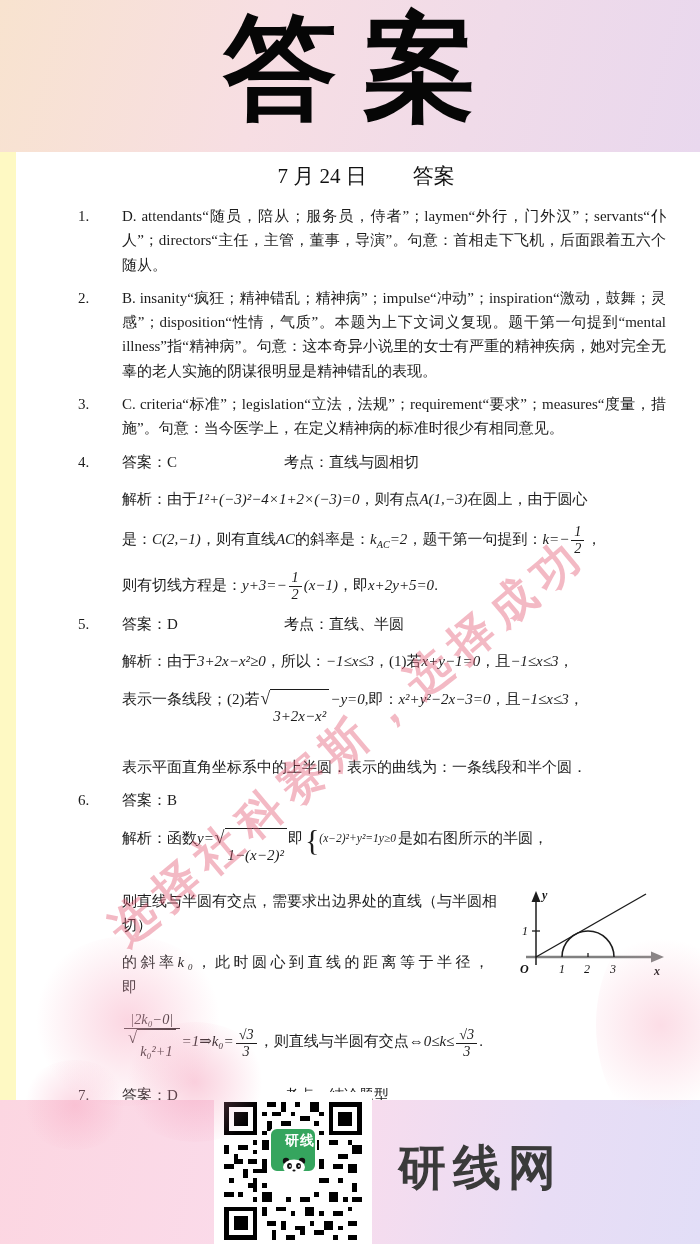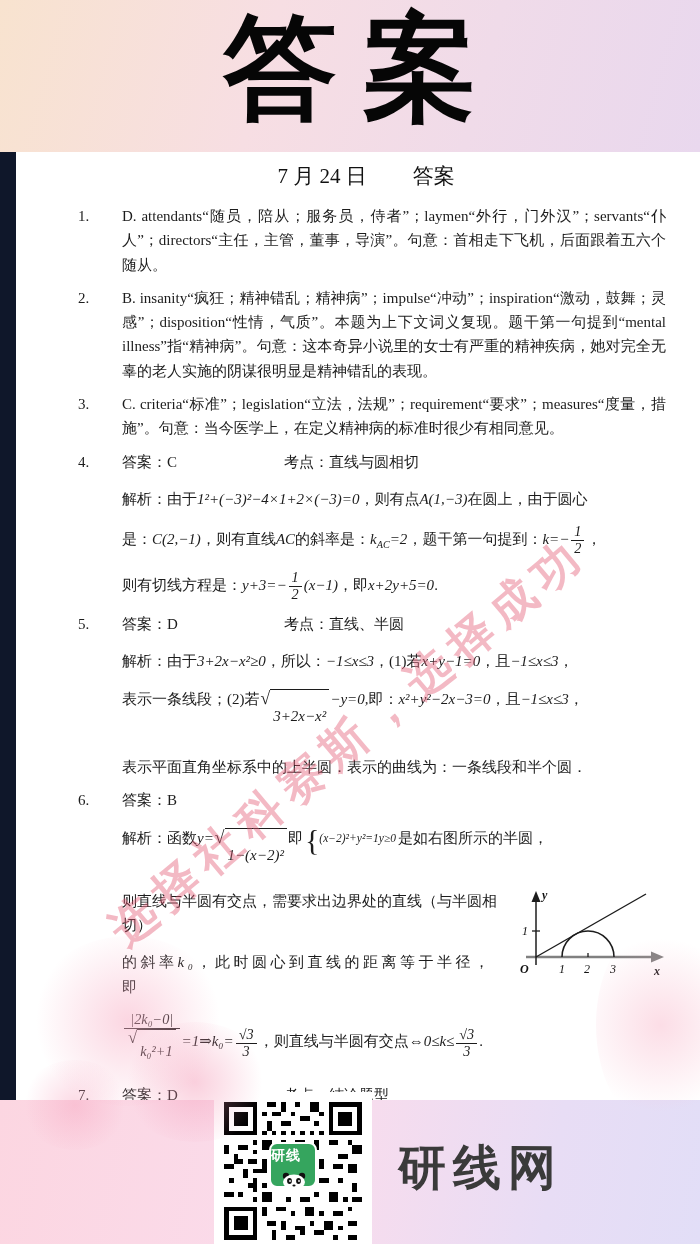--- a/index.html
+++ b/index.html
@@ -1,17 +1,17 @@
 <!DOCTYPE html>
 <html><head>
 <meta charset="utf-8">
 <style>
   html,body{margin:0;padding:0;background:#fff;}
   .page{position:relative;width:700px;height:1244px;overflow:hidden;
-        font-family:"Liberation Serif","DejaVu Serif",serif;color:#1c1c1c;background:#0f172a;}
+        font-family:"Liberation Serif","DejaVu Serif",serif;color:#1c1c1c;background:#fef9c3;}
 
   
   .band-top{position:absolute;top:0;left:0;width:700px;height:152px;
     background:linear-gradient(105deg,#f8e3cf 0%,#f7dee3 38%,#f0dbe9 68%,#e9d8ee 100%);}
   .big-title{position:absolute;top:-10px;left:0;width:700px;text-align:center;
     font-size:114px;font-weight:700;letter-spacing:26px;padding-left:26px;box-sizing:border-box;
     color:#060606;line-height:158px;}
 
   
   .content{position:absolute;top:152px;left:16px;width:700px;height:948px;background:#fff;}
@@ -58,22 +58,22 @@
   .b3{left:596px;top:920px;width:130px;height:210px;
       background:radial-gradient(circle,rgba(248,180,200,.45),rgba(248,180,200,0) 70%);}
   .b4{left:20px;top:1060px;width:110px;height:90px;
       background:radial-gradient(circle,rgba(246,160,188,.4),rgba(246,160,188,0) 70%);}
 
   
   .band-bottom{position:absolute;left:0;bottom:0;width:700px;height:144px;
     background:linear-gradient(100deg,#fcd6e1 0%,#fadcec 45%,#e8ddf5 78%,#e2def7 100%);}
   .qr-card{position:absolute;left:214px;top:-8px;width:158px;height:164px;background:#fff;}
   .qr-wrap{position:relative;margin:10px;width:138px;height:138px;}
-  .logo-badge{position:absolute;left:45px;top:40px;width:48px;height:46px;background:#35a55e;
-    border:2px solid #fff;border-radius:8px;box-sizing:border-box;text-align:left;}
+  .logo-badge{position:absolute;left:45px;top:25px;width:48px;height:46px;background:#35a55e;
+    border:2px solid #fff;border-radius:8px;box-sizing:border-box;text-align:right;}
   .logo-txt{color:#fff;font-family:"Liberation Sans",sans-serif;font-weight:700;
     font-size:14px;line-height:22px;letter-spacing:1px;}
   .panda{position:absolute;left:10px;bottom:-4px;}
   .brand{position:absolute;left:398px;top:36px;font-family:Liberation Mono, monospace;
     font-weight:700;font-size:48px;color:#3a3a3a;letter-spacing:7px;}
 
   .figtext{font-family:"Liberation Serif",serif;font-size:12px;font-style:italic;fill:#111;}
 </style>
 </head>
 <body>

